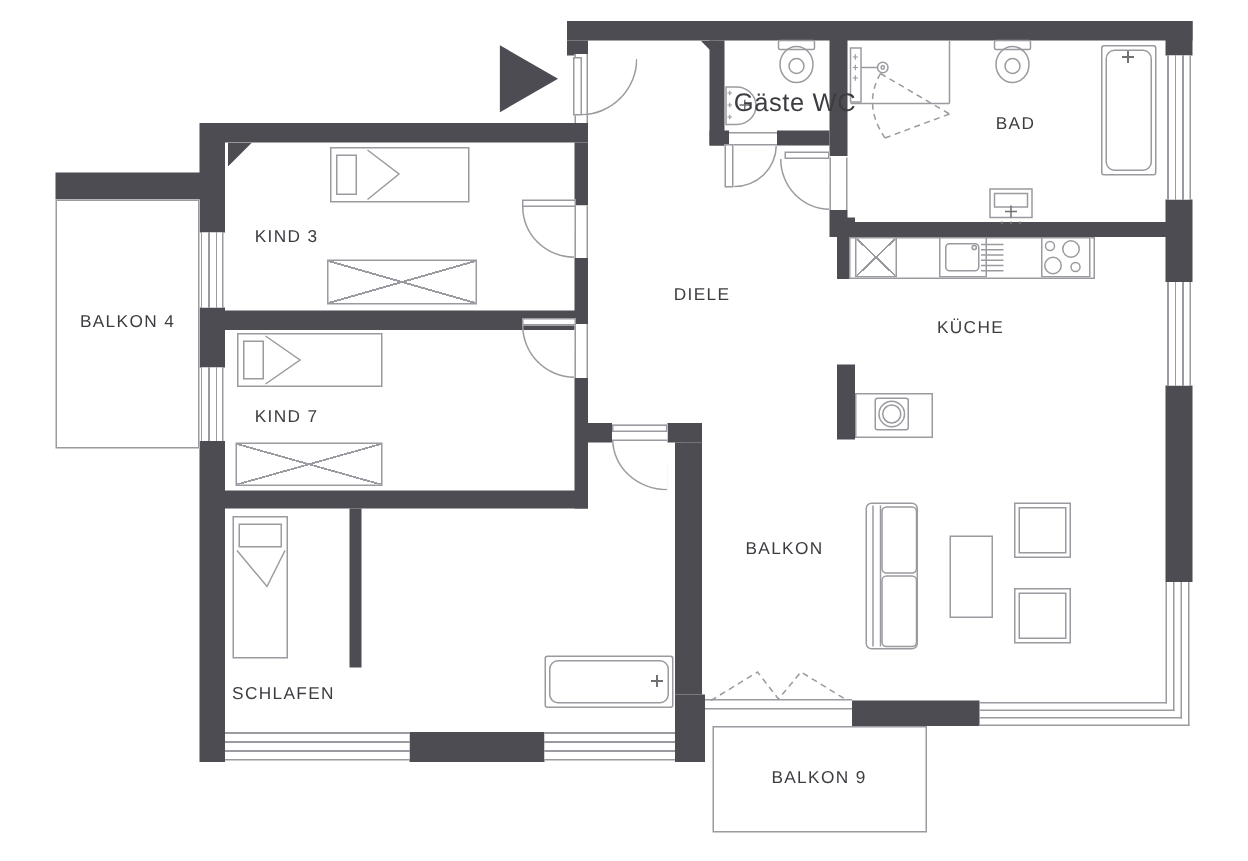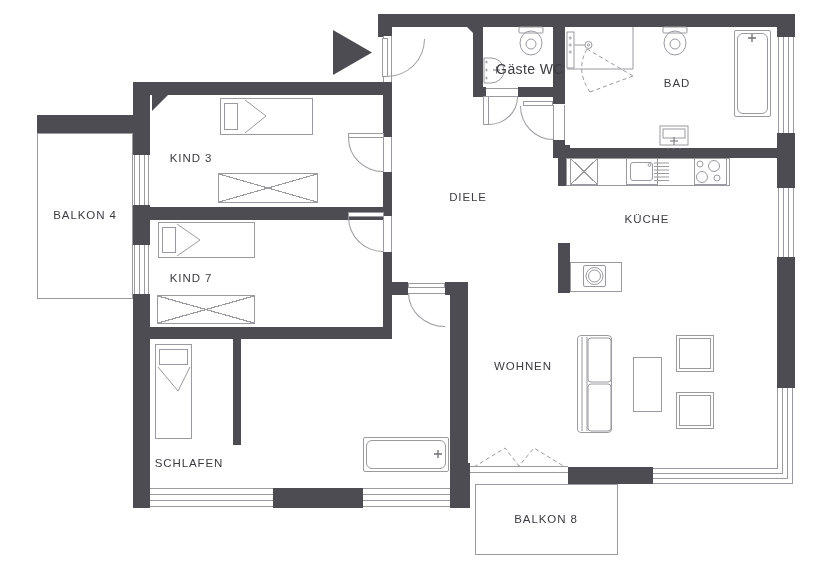--- a/index.html
+++ b/index.html
@@ -8,21 +8,21 @@
     --line2:#6f6f74;
     --text:#3c3c41;
   }
   html,body{margin:0;padding:0;background:#ffffff;}
   .plan{position:relative;width:832px;height:574px;background:#fff;overflow:hidden;
         font-family:"Liberation Sans", sans-serif;}
   .plan *{box-sizing:border-box;}
   .wall{position:absolute;background:var(--wall);}
   .lbl{position:absolute;transform:translate(-50%,-50%);font-size:11.5px;letter-spacing:0.9px;
        color:var(--text);white-space:nowrap;}
-  .lbl.big{font-size:14px;letter-spacing:0.4px;}
+  .lbl.big{font-size:17px;letter-spacing:0.4px;}
   .win-v{position:absolute;background:repeating-linear-gradient(to right,var(--line) 0 1px,#fff 1px 5px);
          border-right:1px solid var(--line);}
   .win-h{position:absolute;background:repeating-linear-gradient(to bottom,var(--line) 0 1px,#fff 1px 6px);
          border-bottom:1px solid var(--line);}
   .thresh{position:absolute;background:#fff;border-top:1px solid var(--line);border-bottom:1px solid var(--line);}
   .cornerwin{position:absolute;border-right:1px solid var(--line);border-bottom:1px solid var(--line);}
   .outline{position:absolute;border:1px solid var(--line);background:#fff;}
   .open-v{position:absolute;background:#fff;border-left:1px solid var(--line);border-right:1px solid var(--line);}
   .open-h{position:absolute;background:#fff;border-top:1px solid var(--line);border-bottom:1px solid var(--line);}
   .leaf{position:absolute;background:#fff;border:1px solid var(--line);}
@@ -234,16 +234,16 @@
   </svg>
 
   <div class="lbl" style="left:85px;top:215px">BALKON 4</div>
   <div class="lbl" style="left:191px;top:158px">KIND 3</div>
   <div class="lbl" style="left:191px;top:278px">KIND 7</div>
   <div class="lbl" style="left:189px;top:463px">SCHLAFEN</div>
   <div class="lbl" style="left:468px;top:197px">DIELE</div>
   <div class="lbl big" style="left:530px;top:69px">Gäste WC</div>
   <div class="lbl" style="left:677px;top:83px">BAD</div>
   <div class="lbl" style="left:647px;top:219px">KÜCHE</div>
-  <div class="lbl" style="left:523px;top:366px">WOHNEN</div>
-  <div class="lbl" style="left:546px;top:519px">BALKON 8</div>
+  <div class="lbl" style="left:523px;top:366px">BALKON</div>
+  <div class="lbl" style="left:546px;top:519px">BALKON 9</div>
 
 </div>
 
 </body></html>

